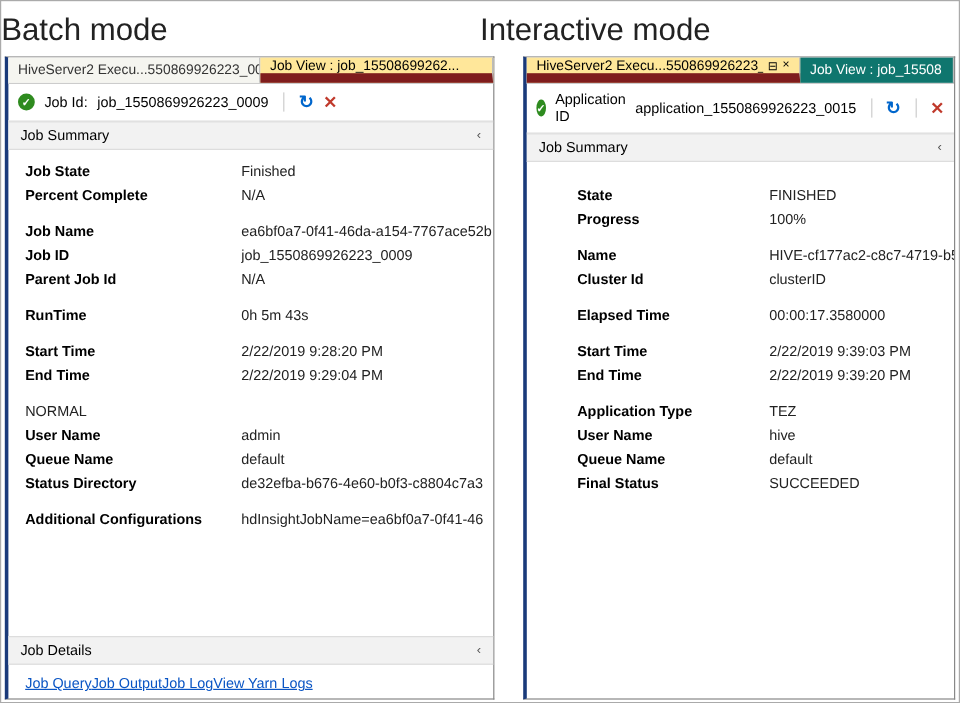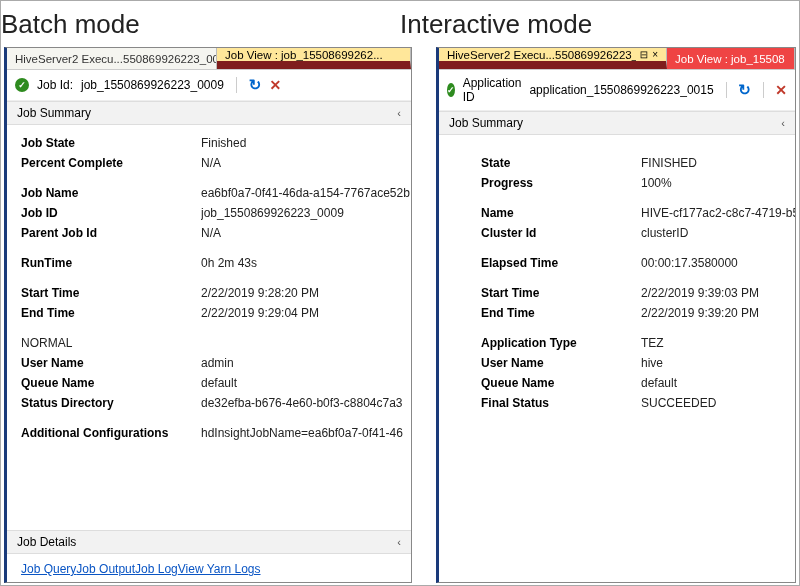--- a/index.html
+++ b/index.html
@@ -56,21 +56,21 @@
     display: flex;
     align-items: center;
     gap: 4px;
     cursor: pointer;
   }
   .tab.active {
     background: #ffe79a;
     border-bottom: 8px solid #7f1d1d;
   }
   .tab.inactive { background: #f5f5f0; color: #333; }
-  .tab.inactive2 { background: #ef4444; color: #fff; }
+  .tab.inactive2 { background: #0f766e; color: #fff; }
   .pin { font-size: 10px; }
   .toolbar {
     display: flex;
     align-items: center;
     gap: 8px;
     padding: 6px 8px;
     font-size: 12px;
     border-bottom: 1px solid #eee;
   }
   .ok-icon {
@@ -189,21 +189,21 @@
           <span class="k">Job ID</span>
           <span class="v">job_1550869926223_0009</span>
         </div>
       <div class="row">
           <span class="k">Parent Job Id</span>
           <span class="v">N/A</span>
         </div>
       <div class="spacer"></div>
       <div class="row">
           <span class="k">RunTime</span>
-          <span class="v">0h 2m 43s</span>
+          <span class="v">0h 5m 43s</span>
         </div>
       <div class="spacer"></div>
       <div class="row">
           <span class="k">Start Time</span>
           <span class="v">2/22/2019 9:28:20 PM</span>
         </div>
       <div class="row">
           <span class="k">End Time</span>
           <span class="v">2/22/2019 9:29:04 PM</span>
         </div>

